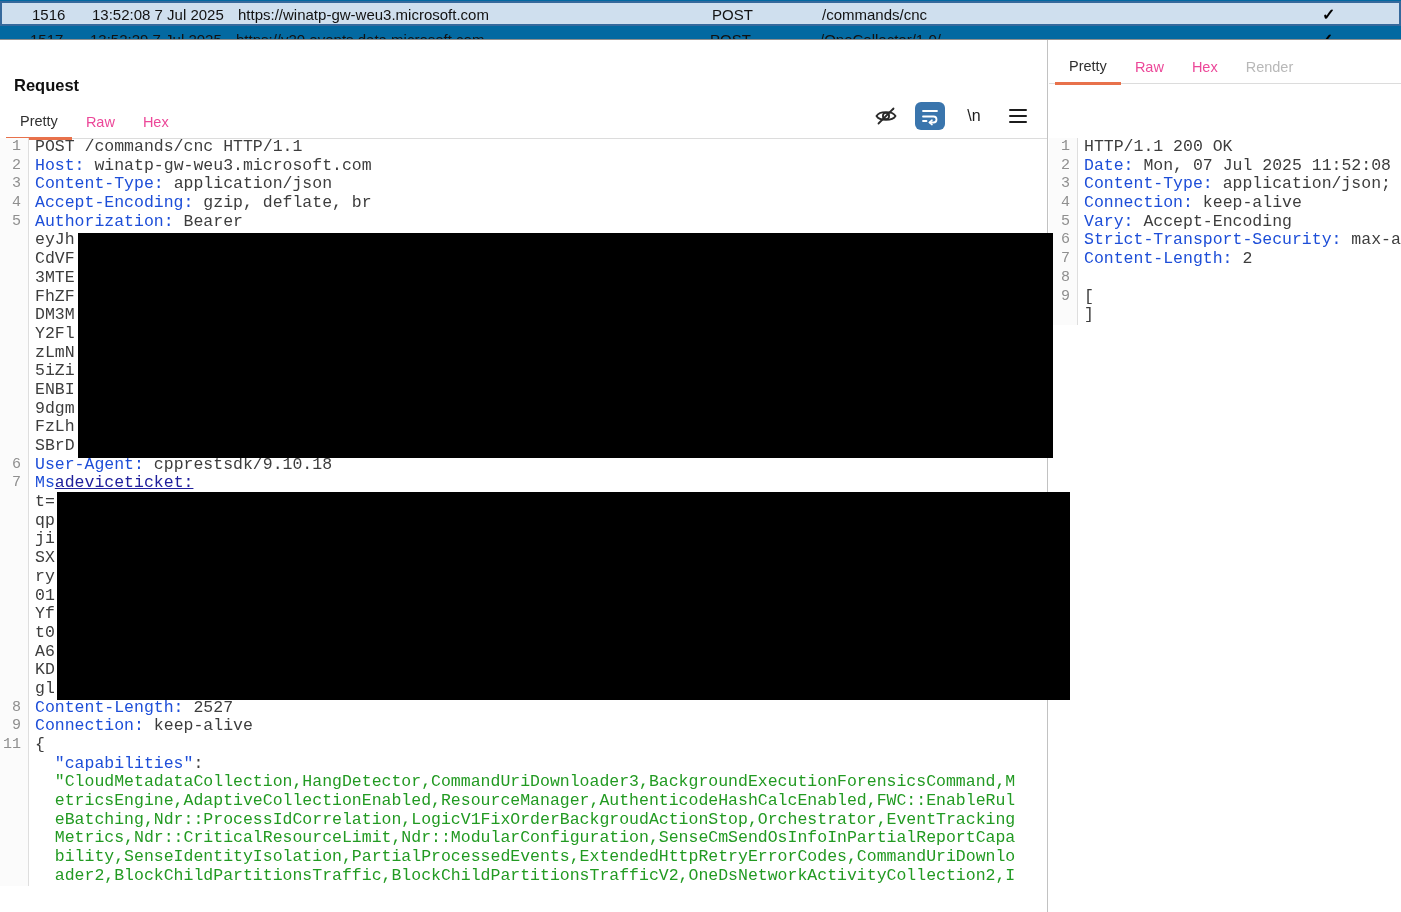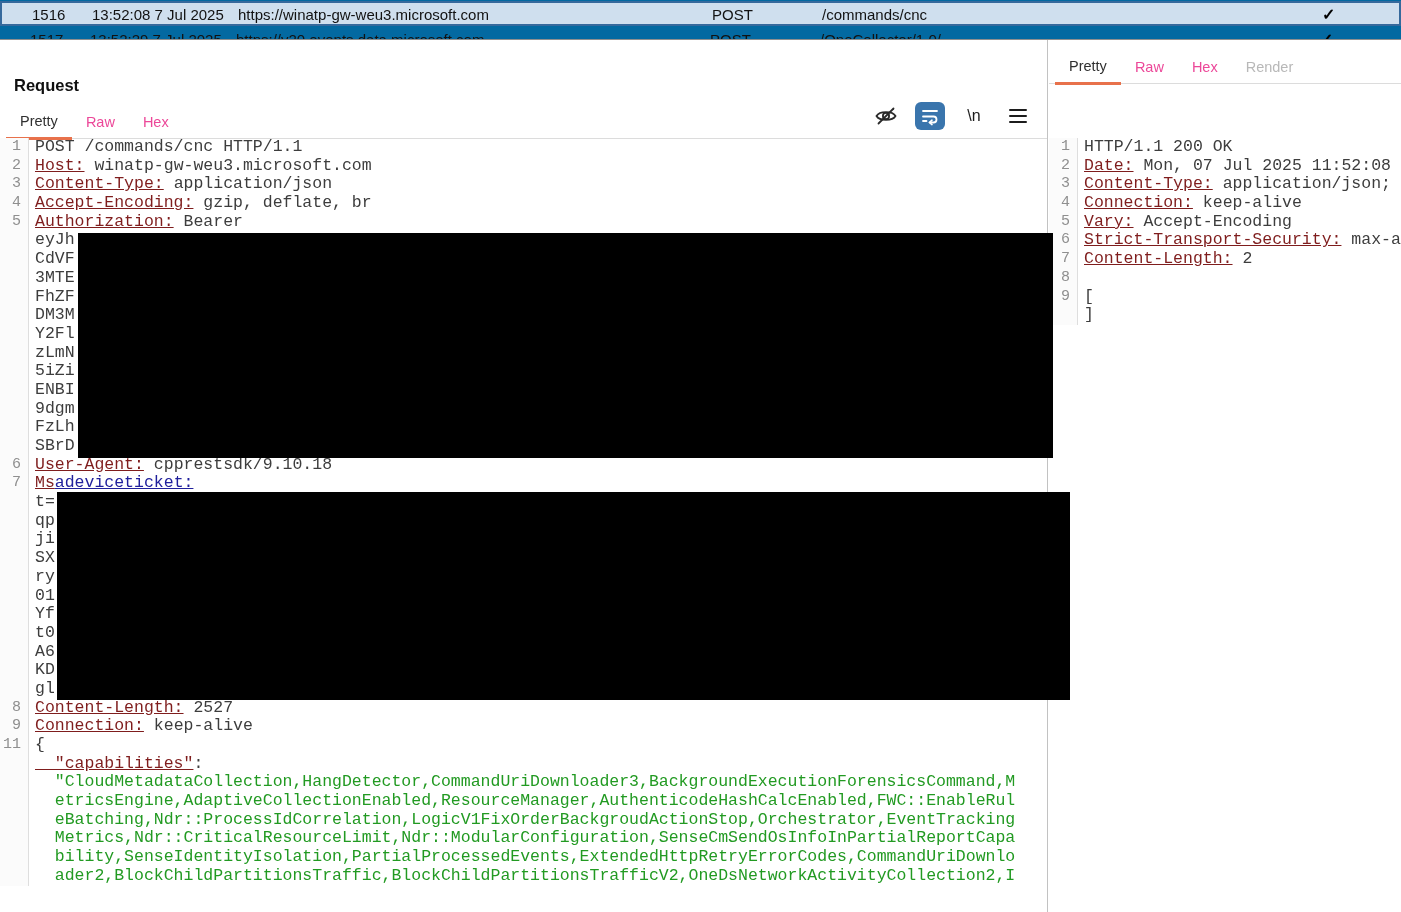--- a/index.html
+++ b/index.html
@@ -39,21 +39,21 @@
   .nlabel { font-size: 16px; color: #1c1c1c; font-family: "Liberation Sans", sans-serif; }
 
   
   .editor { position: absolute; top: 98px; left: 0; right: 0; bottom: 0; overflow: hidden;
     font-family: "Liberation Mono", "DejaVu Sans Mono", monospace; font-size: 16.5px; }
   .cline { display: flex; height: 18.7px; line-height: 18.7px; white-space: pre; }
   .gut { flex: none; width: 29px; padding-right: 7px; text-align: right; color: #8f8f8f;
     border-right: 1px solid #dedede; background: #fbfbfb; font-size: 15px; }
   .code { margin-left: 6px; color: #3d3d3d; }
   .code .d  { color: #3d3d3d; text-align: center; }
-  .code .h  { color: #7f1d1d; text-decoration: underline; }
+  .code .h  { color: #1d4ed8; }
   .code .hu { color: #20209c; text-decoration: underline; }
   .code .g  { color: #229a22; }
 
   
   .redact { position: absolute; background: #000; }
   .redact.one { left: 78px; top: 233px; width: 975px; height: 225px; }
   .redact.two { left: 57px; top: 492px; width: 1013px; height: 208px; }
 
   svg { display: block; }
 </style>

